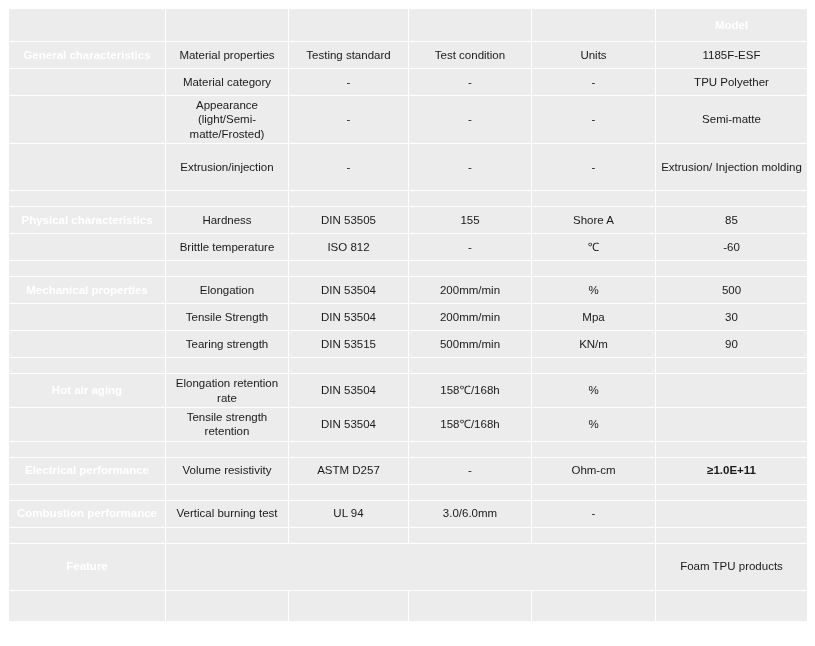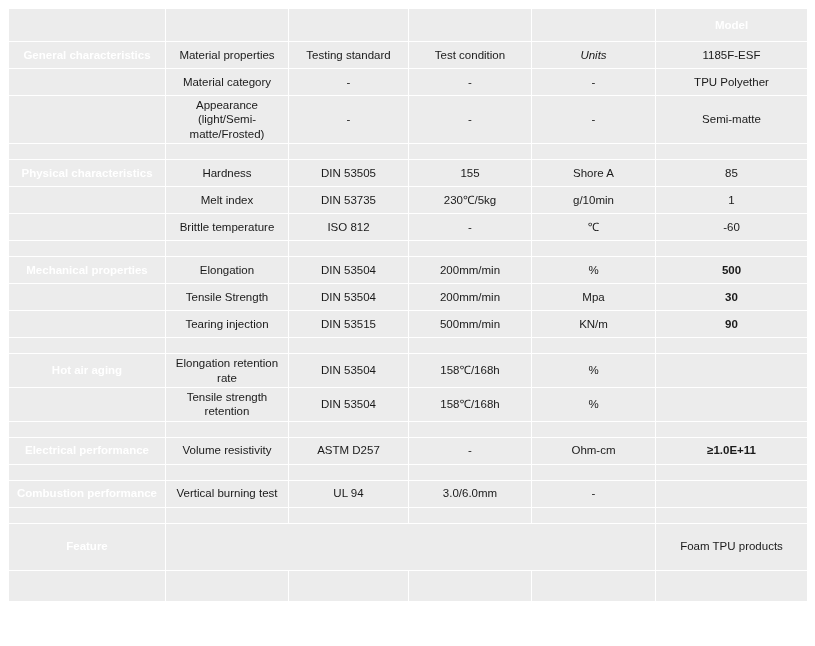--- a/index.html
+++ b/index.html
@@ -51,30 +51,30 @@
   col.c4 { width: 122px; }
   col.c5 { width: 123px; }
   col.c6 { width: 151px; }
 
   
   .blank        { background: #ececec; }
   .sec          { background: #4a7ebb; color: #ffffff; font-weight: bold; font-size: 11.5px; }
   .hdr-c2       { background: #5b93d1; }
   .hdr-c3       { background: #92b8e4; }
   .hdr-c4       { background: #accbeb; }
-  .hdr-c5       { background: #dae4f3; font-style: italic; }
+  .hdr-c5       { background: #dae4f3; }
   .col2         { background: #7ba7dc; margin-top: 16px; }
   .col3         { background: #a8c6e8; }
   .col4         { background: #c5d7ef; }
   .col5         { background: #dce6f5; }
 
   .model-hdr    { background: #4a7ebb; color: #ffffff; font-weight: bold; }
   .v-cream      { background: #fdf9ec; }
   .v-amber-l    { background: #fdeec5; }
-  .v-amber      { background: #fdd87f; font-weight: bold; }
+  .v-amber      { background: #fdd87f; }
   .v-amber-d    { background: #fcc333; }
   .v-orange-l   { background: #fc8f5a; font-weight: bold; }
   .v-orange     { background: #f95e10; }
   .v-gray       { background: #e3e3e3; }
 
   .spacer td    { height: 11px; padding: 0; background: #ececec; }
   .spacer td.gapcol { background: #ececec; }
 
   .tall         { height: 46px; }
   .row-h        { height: 26px; }
@@ -122,48 +122,48 @@
         <td class="v-cream">TPU Polyether</td>
       </tr>
       <tr class="tall">
         <td class="blank"></td>
         <td class="col2">Appearance (light/Semi-matte/Frosted)</td>
         <td class="col3">-</td>
         <td class="col4">-</td>
         <td class="col5">-</td>
         <td class="v-cream">Semi-matte</td>
       </tr>
+      <tr class="tall">
+        <td class="blank"></td>
+        <td class="col2">Extrusion/injection</td>
+        <td class="col3">-</td>
+        <td class="col4">-</td>
+        <td class="col5">-</td>
+        <td class="v-cream">Extrusion/ Injection molding</td>
+      </tr>
 
       <tr class="spacer">
         <td class="gapcol"></td>
         <td class="gapcol"></td>
         <td class="gapcol"></td>
         <td class="gapcol"></td>
         <td class="gapcol"></td>
         <td class="gapcol"></td>
       </tr>
 
       <tr class="row-h">
         <td class="sec">Physical characteristics</td>
         <td class="col2">Hardness</td>
         <td class="col3">DIN 53505</td>
         <td class="col4">155</td>
         <td class="col5">Shore A</td>
         <td class="v-amber-l">85</td>
       </tr>
       <tr class="row-h">
         <td class="blank"></td>
-        <td class="col2">Melt index</td>
-        <td class="col3">DIN 53735</td>
-        <td class="col4">230℃/5kg</td>
-        <td class="col5">g/10min</td>
-        <td class="v-amber-l">1</td>
-      </tr>
-      <tr class="row-h">
-        <td class="blank"></td>
         <td class="col2">Brittle temperature</td>
         <td class="col3">ISO 812</td>
         <td class="col4">-</td>
         <td class="col5">℃</td>
         <td class="v-amber-l">-60</td>
       </tr>
 
       <tr class="spacer">
         <td class="gapcol"></td>
         <td class="gapcol"></td>
@@ -184,21 +184,21 @@
       <tr class="row-h">
         <td class="blank"></td>
         <td class="col2">Tensile Strength</td>
         <td class="col3">DIN 53504</td>
         <td class="col4">200mm/min</td>
         <td class="col5">Mpa</td>
         <td class="v-amber">30</td>
       </tr>
       <tr class="row-h">
         <td class="blank"></td>
-        <td class="col2">Tearing injection</td>
+        <td class="col2">Tearing strength</td>
         <td class="col3">DIN 53515</td>
         <td class="col4">500mm/min</td>
         <td class="col5">KN/m</td>
         <td class="v-amber">90</td>
       </tr>
 
       <tr class="spacer">
         <td class="gapcol"></td>
         <td class="gapcol"></td>
         <td class="gapcol"></td>

